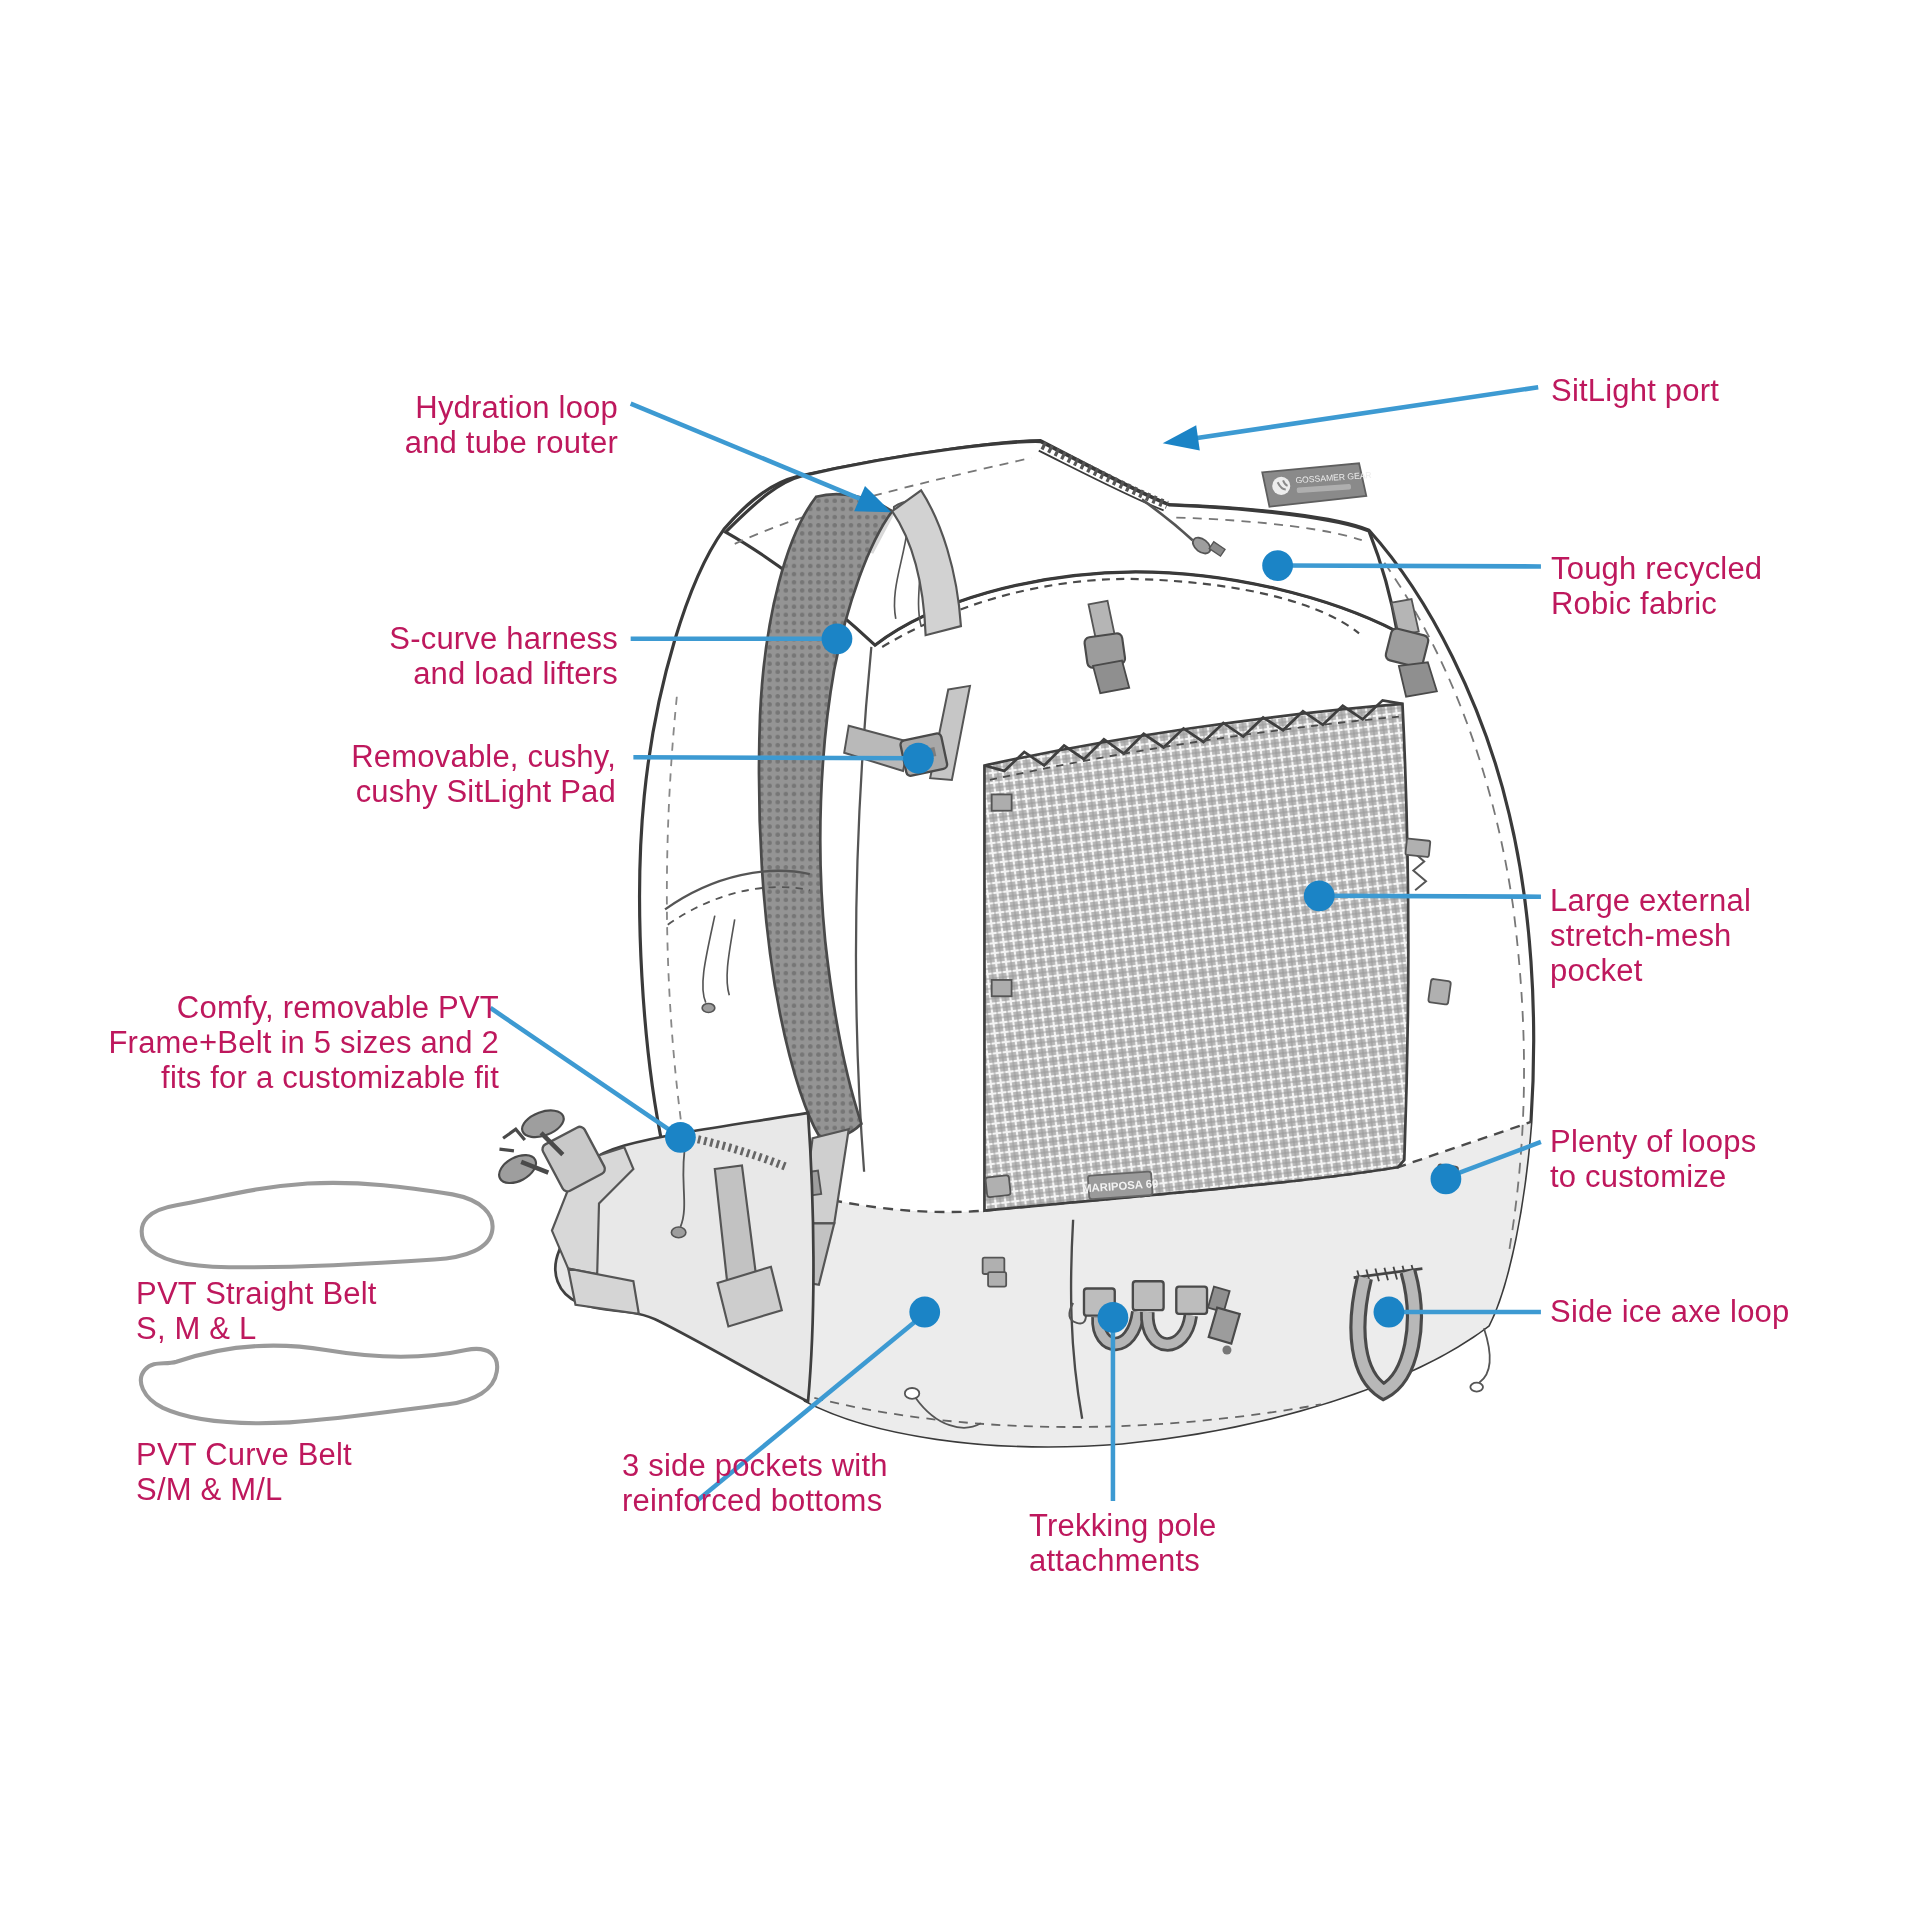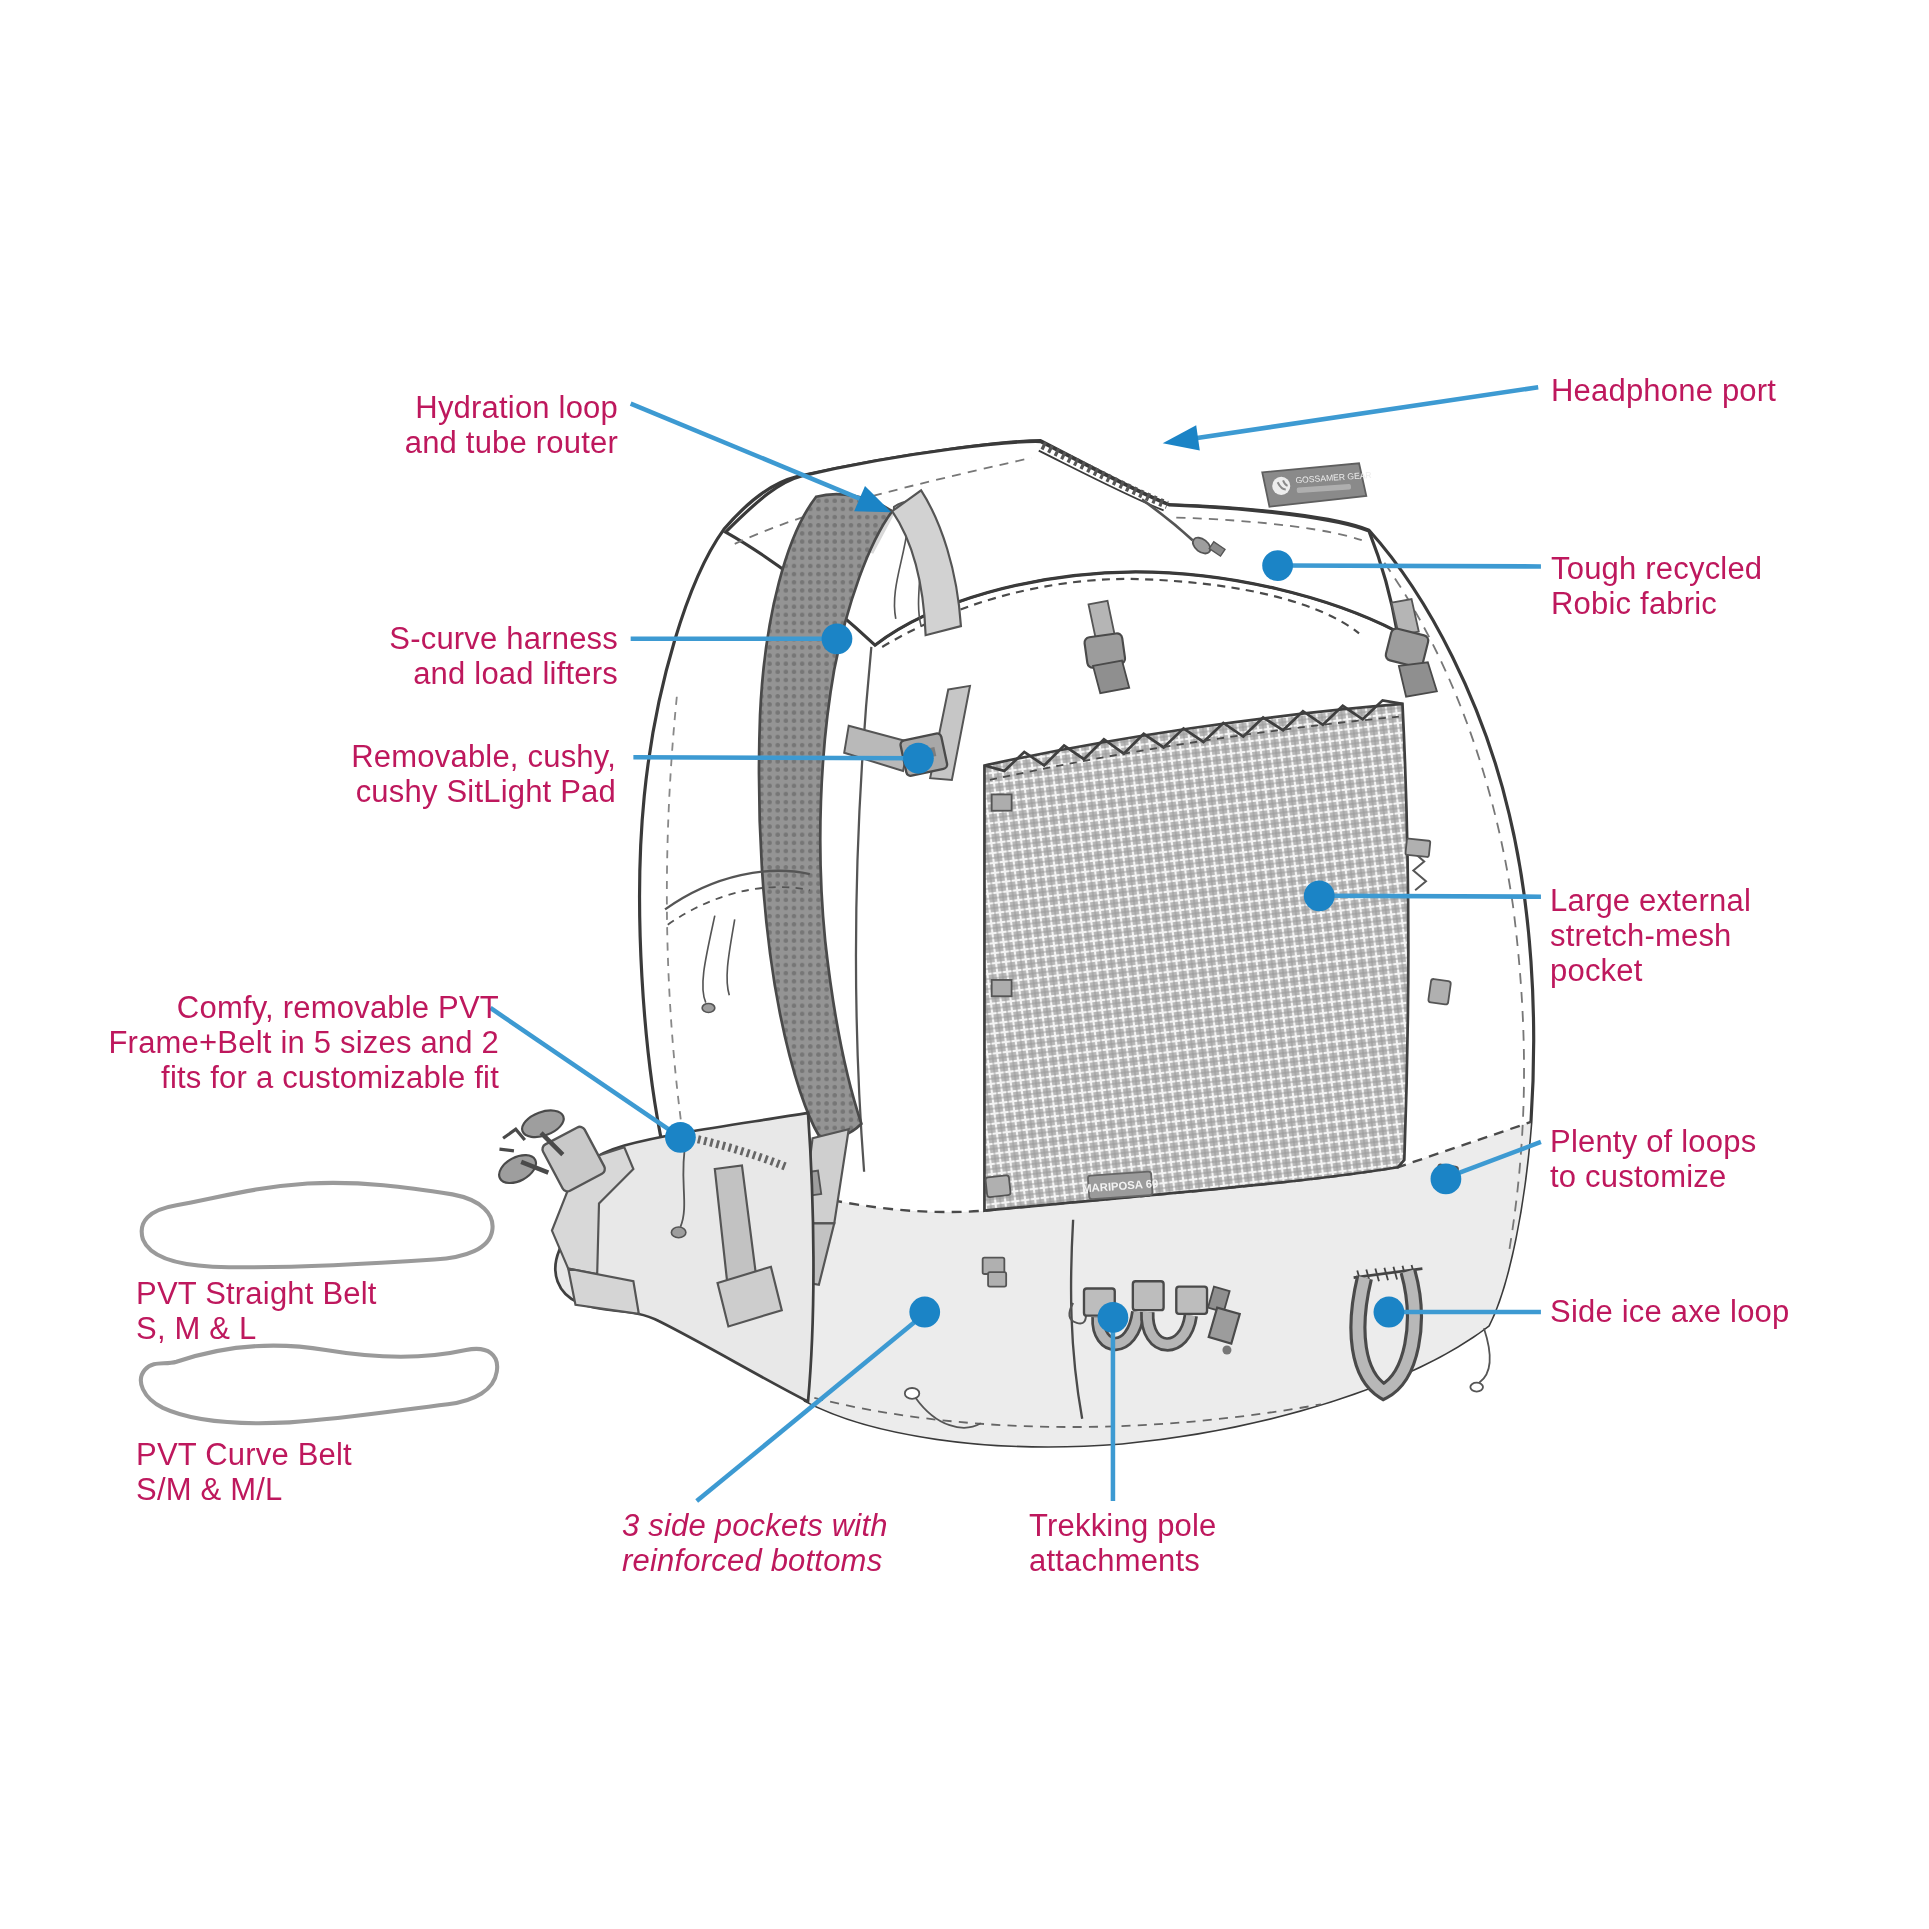--- a/index.html
+++ b/index.html
@@ -255,30 +255,30 @@
   <span>fits for a customizable fit</span>
 </div>
 <div class="lbl c" style="top:1276px; left:136px;">
   <span>PVT Straight Belt</span>
   <span>S, M &amp; L</span>
 </div>
 <div class="lbl c" style="top:1437px; left:136px;">
   <span>PVT Curve Belt</span>
   <span>S/M &amp; M/L</span>
 </div>
-<div class="lbl l" style="top:1508px; left:622px;font-style:italic;">
+<div class="lbl l" style="top:1448px; left:622px;">
   <span>3 side pockets with</span>
   <span>reinforced bottoms</span>
 </div>
 <div class="lbl l" style="top:1508px; left:1029px;">
   <span>Trekking pole</span>
   <span>attachments</span>
 </div>
 <div class="lbl l" style="top:373px; left:1551px;">
-  <span>Headphone port</span>
+  <span>SitLight port</span>
 </div>
 <div class="lbl l" style="top:551px; left:1551px;">
   <span>Tough recycled</span>
   <span>Robic fabric</span>
 </div>
 <div class="lbl l" style="top:883px; left:1550px;">
   <span>Large external</span>
   <span>stretch-mesh</span>
   <span>pocket</span>
 </div>

